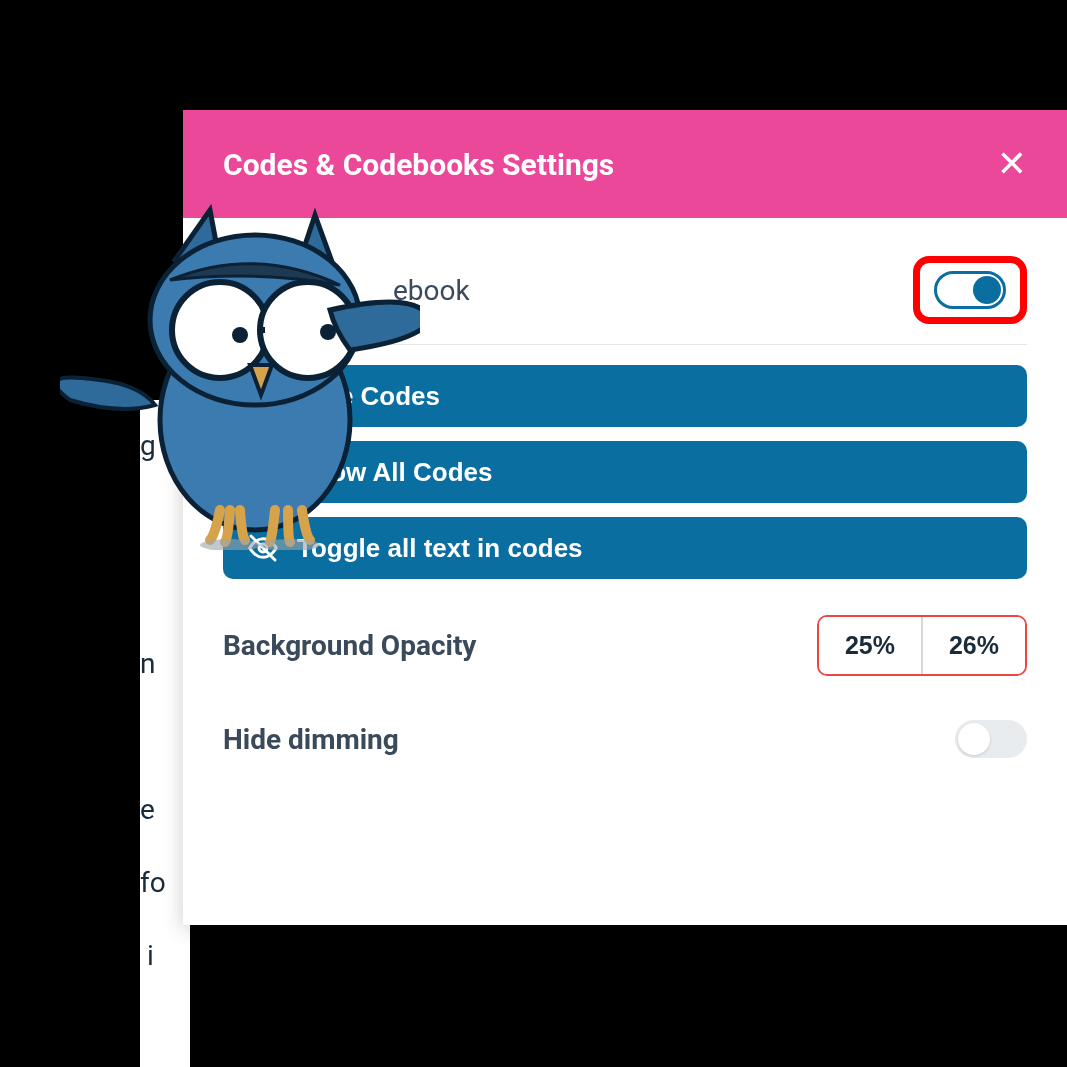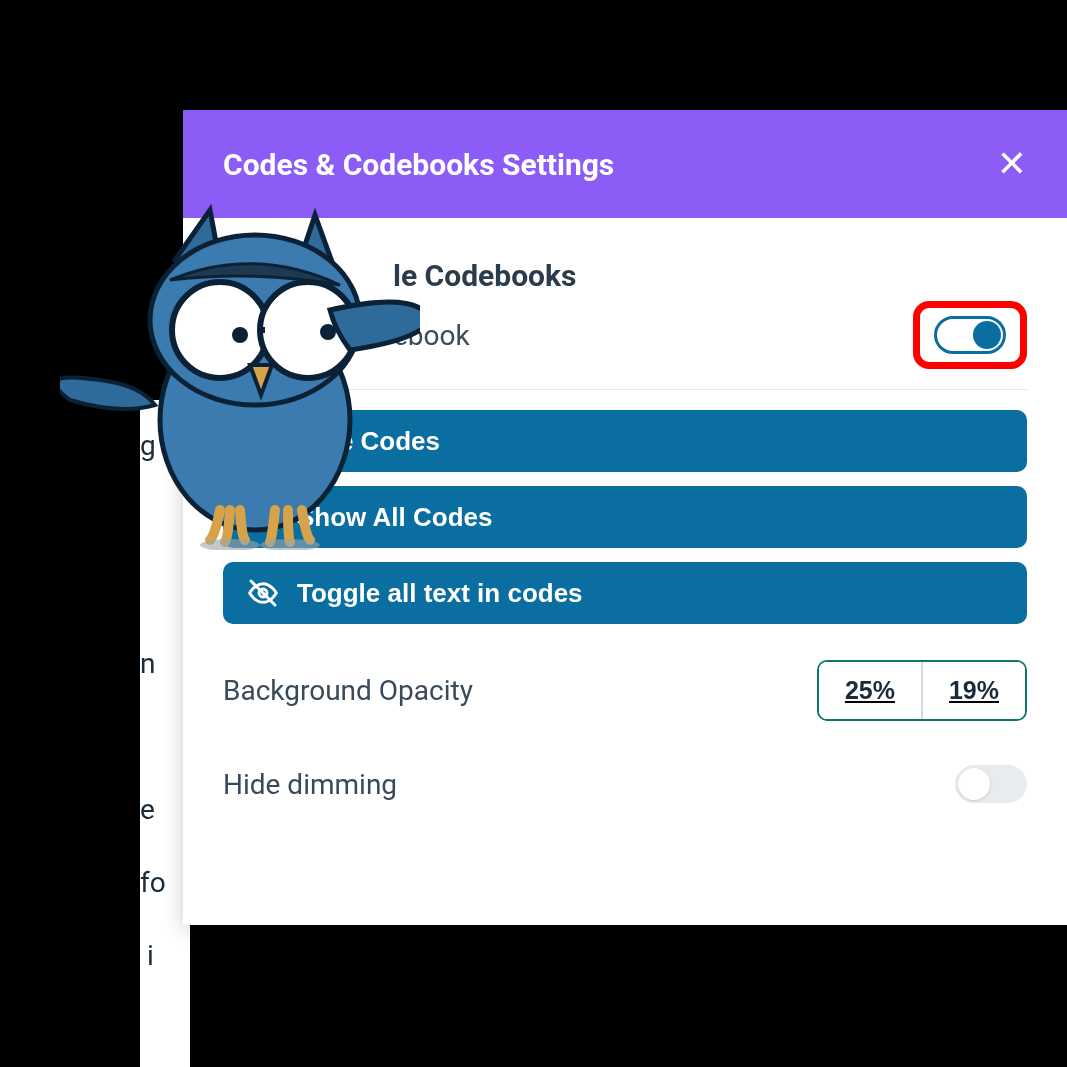--- a/index.html
+++ b/index.html
@@ -28,21 +28,21 @@
     position: absolute;
     left: 183px;
     top: 110px;
     width: 884px;
     height: 815px;
     background: #fff;
     box-shadow: 0 4px 20px rgba(0,0,0,0.2);
     overflow: hidden;
   }
   .modal-header {
-    background: #8b5cf6;
+    background: #ec4899;
     color: #fff;
     height: 108px;
     display: flex;
     align-items: center;
     justify-content: space-between;
     padding: 0 40px;
   }
   .modal-title {
     font-size: 30px;
     font-weight: 700;
@@ -144,27 +144,27 @@
   }
   .row-setting {
     display: flex;
     align-items: center;
     justify-content: space-between;
     padding: 22px 0;
   }
   .row-label {
     font-size: 28px;
     color: #3a4a5a;
+    font-weight: bold;
   }
   .seg-group {
     display: flex;
-    border: 2px solid #0f766e;
+    border: 2px solid #ef4444;
     border-radius: 10px;
     overflow: hidden;
-    text-decoration: underline;
   }
   .seg-btn {
     background: #fff;
     border: none;
     border-right: 2px solid #d3d9de;
     padding: 14px 26px;
     font-size: 25px;
     font-weight: 700;
     color: #1a2b3a;
     cursor: pointer;
@@ -195,21 +195,20 @@
  i
 
 ns</div>
 
 <div class="modal">
   <div class="modal-header">
     <div class="modal-title">Codes &amp; Codebooks Settings</div>
     <div class="close-x">✕</div>
   </div>
   <div class="modal-body">
-    <div class="section-title">le Codebooks</div>
     <div class="sub-row">
       <div class="sub-label">ebook</div>
       <div class="highlight-box">
         <div class="toggle on">
           <div class="knob"></div>
         </div>
       </div>
     </div>
 
     <button class="action-btn">
@@ -241,21 +240,21 @@
           <line x1="3" y1="3" x2="21" y2="21"></line>
         </svg>
       </span>
       <span>Toggle all text in codes</span>
     </button>
 
     <div class="row-setting">
       <div class="row-label">Background Opacity</div>
       <div class="seg-group">
         <button class="seg-btn">25%</button>
-        <button class="seg-btn">19%</button>
+        <button class="seg-btn">26%</button>
       </div>
     </div>
 
     <div class="row-setting">
       <div class="row-label">Hide dimming</div>
       <div class="toggle off">
         <div class="knob"></div>
       </div>
     </div>
   </div>

